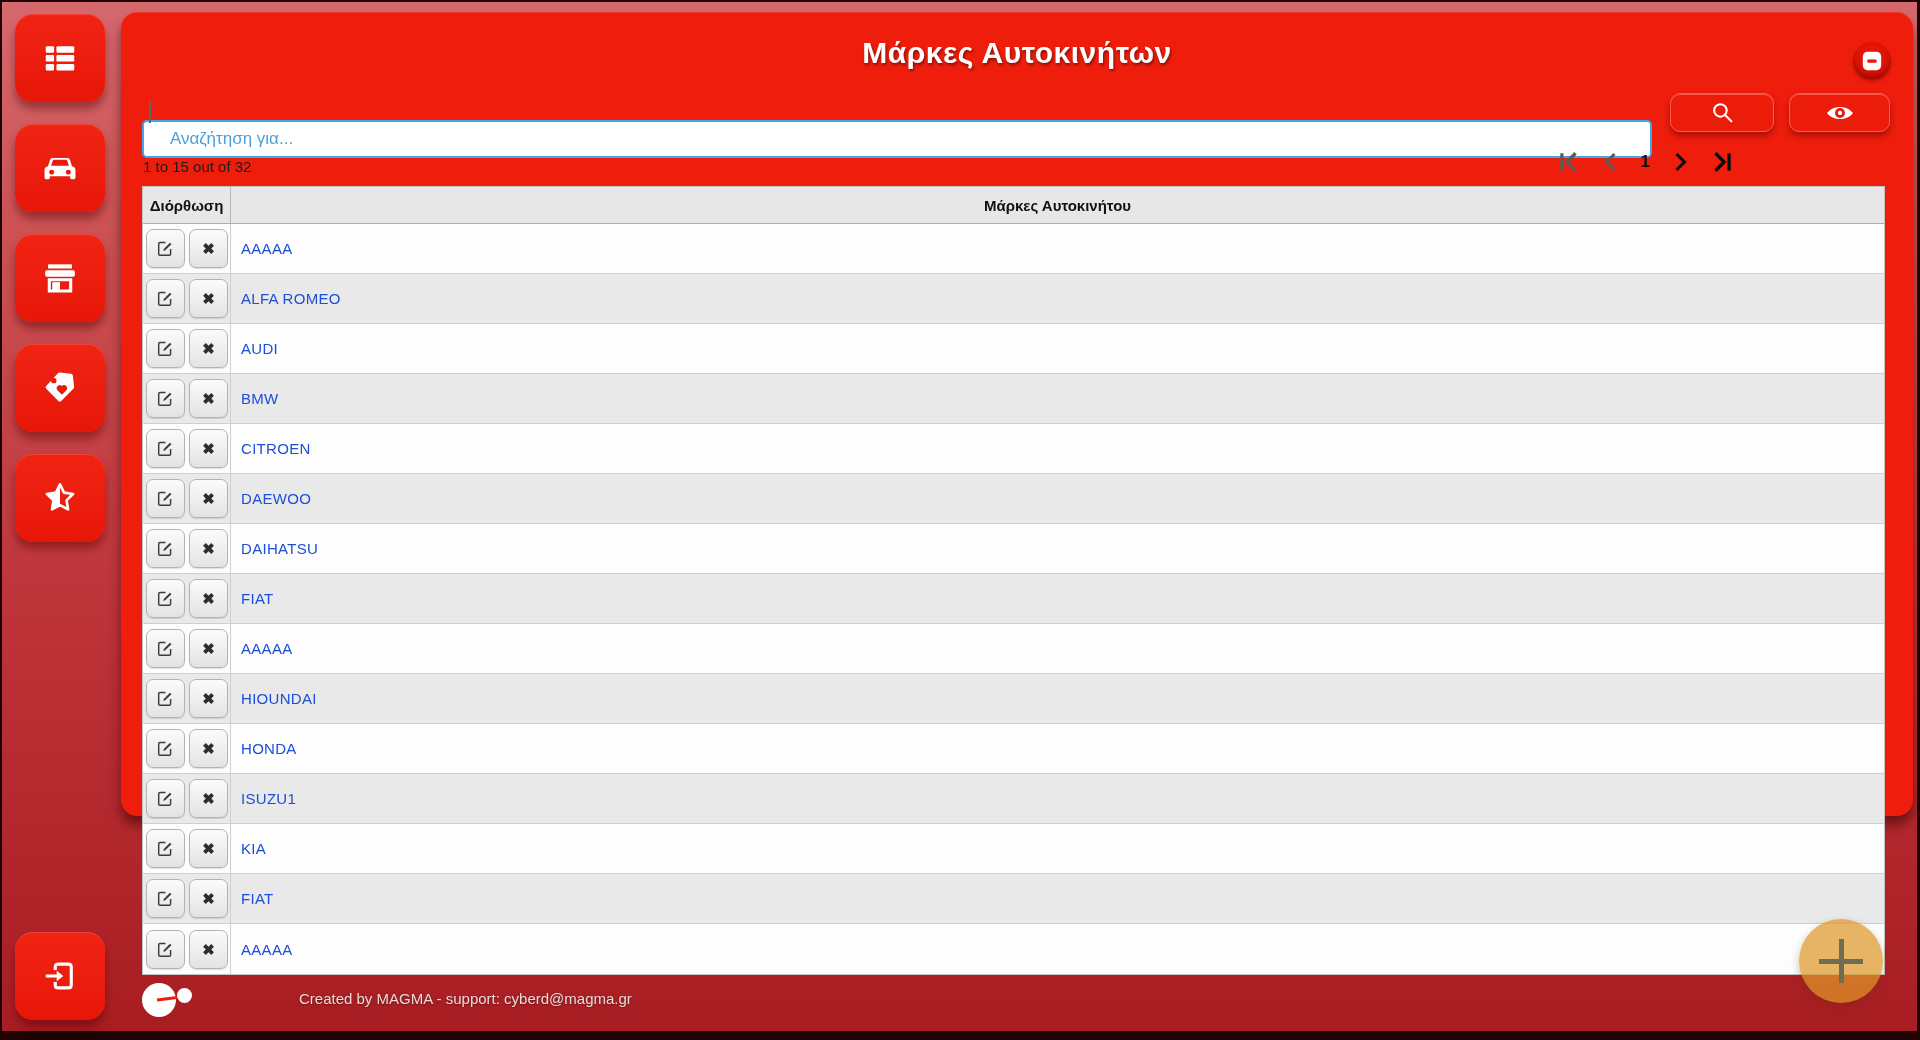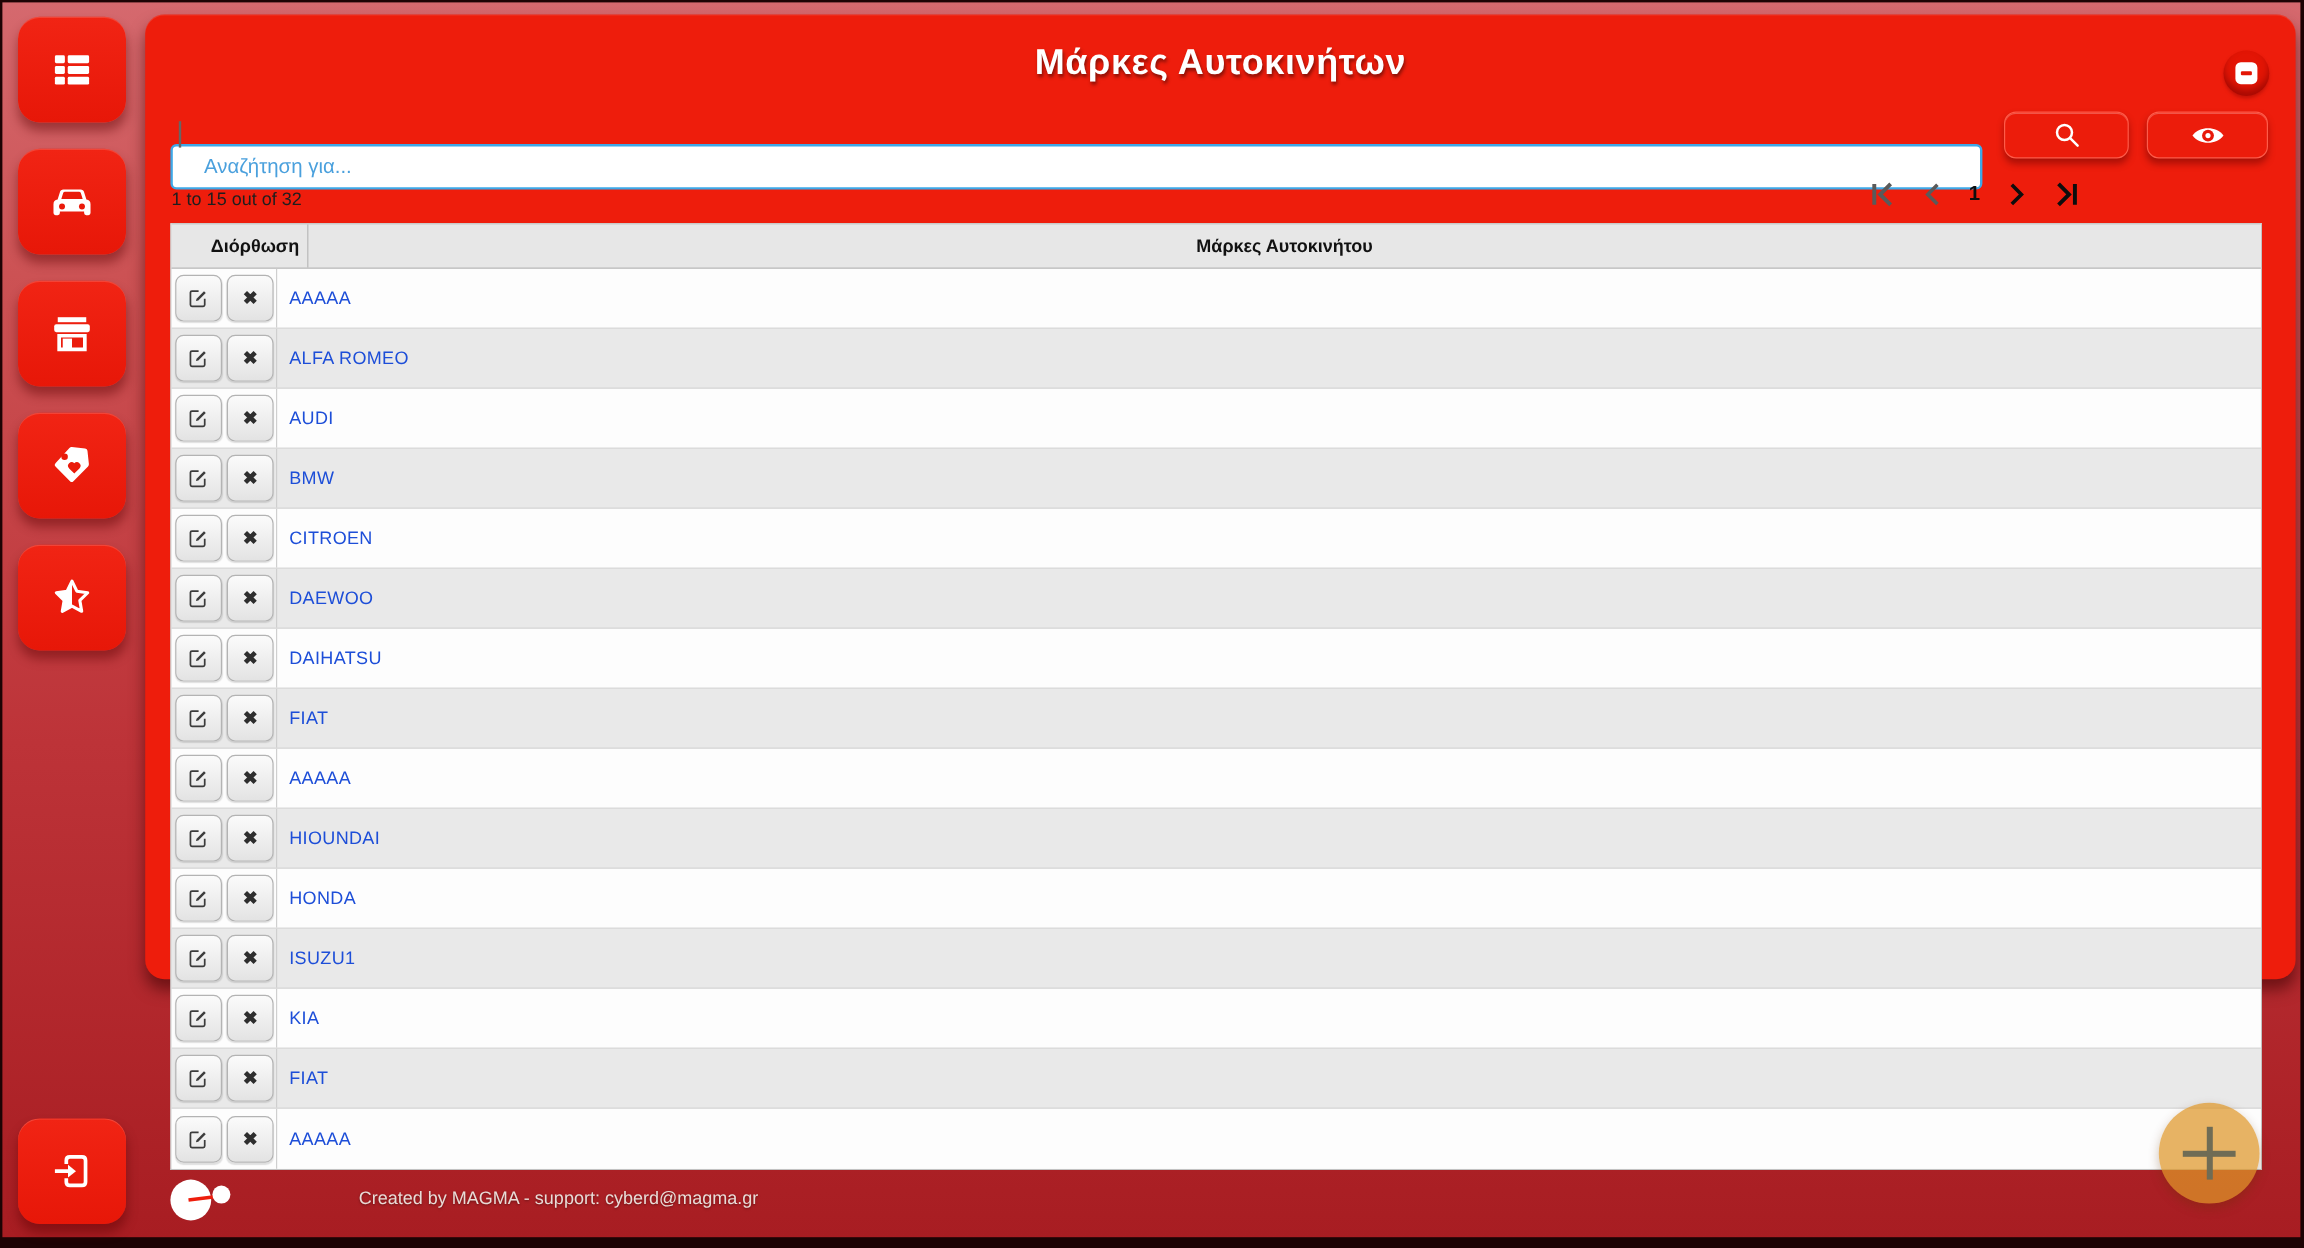--- a/index.html
+++ b/index.html
@@ -49,21 +49,21 @@
   .pager button { background:none; border:none; cursor:pointer; padding:0; display:flex; align-items:center; }
   .pg-num { font-size:17px; font-weight:bold; color:#0d0d0d; }
 
   
   .table { position:absolute; left:21px; top:174px; width:1743px;
     border:1px solid #c2c2c2; border-top:none; background:#fdfdfd; }
   .t-head { display:flex; height:38px; background:#e7e7e7;
     border-bottom:1px solid #aeaeae; border-top:1px solid #c2c2c2;
     font-weight:bold; font-size:15px; color:#111; }
   .h-actions { width:88px; border-right:1px solid #b8b8b8;
-    display:flex; align-items:center; justify-content:center;margin-left:26px; }
+    display:flex; align-items:center; justify-content:center; }
   .h-brand { flex:1; display:flex; align-items:center; justify-content:center; }
   .t-row { display:flex; height:50px; background:#fdfdfd; border-bottom:1px solid #cfcfcf; }
   .t-row.alt { background:#e9e9e9; }
   .t-row:last-child { border-bottom:none; }
   .cell.actions { width:88px; border-right:1px solid #cfcfcf;
     display:flex; align-items:center; gap:4px; padding-left:3px; }
   .row-btn { width:39px; height:39px; border-radius:7px;
     background:linear-gradient(180deg,#fbfbfb,#e3e3e3);
     border:1px solid #b3b3b3; cursor:pointer;
     display:flex; align-items:center; justify-content:center;

